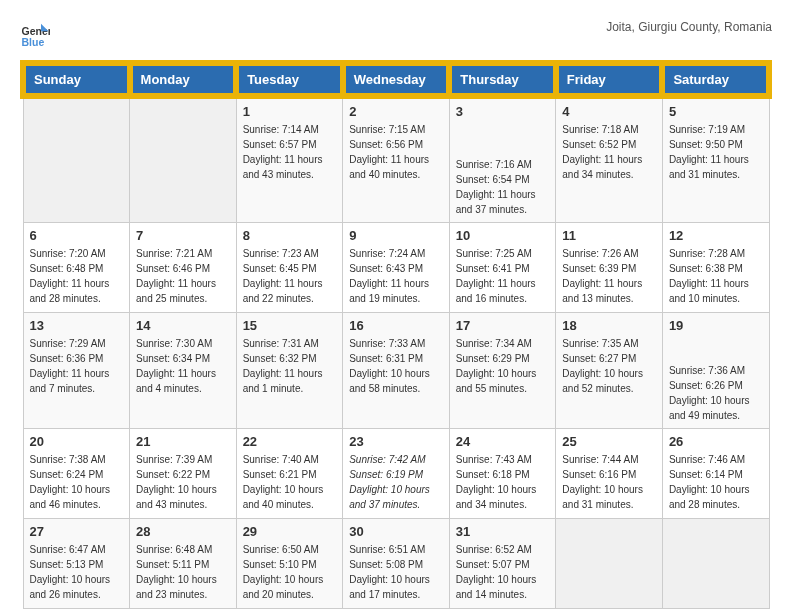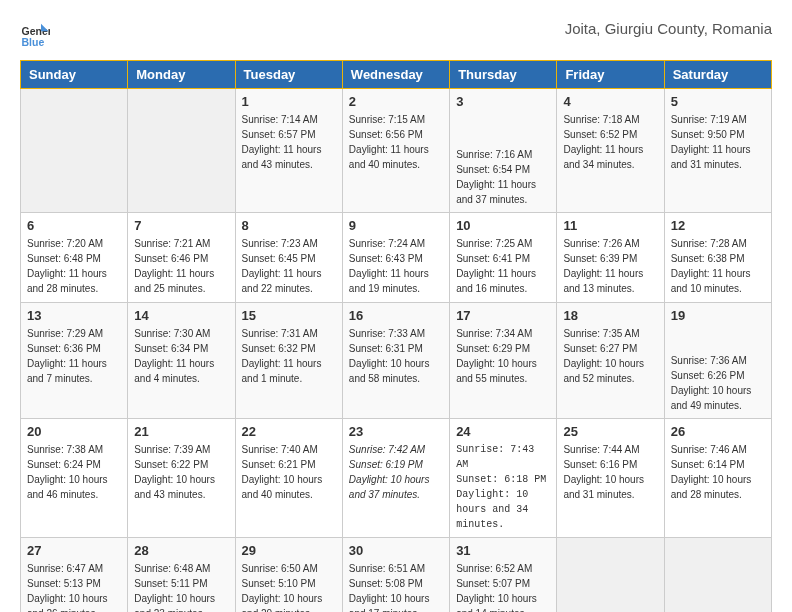--- a/index.html
+++ b/index.html
@@ -27,36 +27,36 @@
     }
     .title-section {
       text-align: right;
     }
     .month-title {
       font-size: 36px;
       font-weight: bold;
       color: #333;
     }
     .subtitle {
-      font-size: 15px;
+      font-size: 12px;
       color: #555;
     }
     table {
       width: 100%;
       border-collapse: collapse;
       table-layout: fixed;
     }
     thead tr th {
       background-color: #2b6cb0;
       color: #fff;
       text-align: left;
       padding: 6px 8px;
       font-size: 13px;
       font-weight: bold;
-      border: 1px solid #eab308;
+      border: 6px solid #eab308;
     }
     tbody tr td {
       border: 1px solid #ccc;
       vertical-align: top;
       padding: 5px 6px;
       font-size: 11px;
       color: #333;
       height: 90px;
       background: #fff;
     }
@@ -248,21 +248,21 @@
 Daylight: 10 hours and 40 minutes.</div>
         </td>
         <td>
           <div class="day-number">23</div>
           <div class="day-info" style="white-space: pre-line; font-style: italic;">Sunrise: 7:42 AM
 Sunset: 6:19 PM
 Daylight: 10 hours and 37 minutes.</div>
         </td>
         <td>
           <div class="day-number">24</div>
-          <div class="day-info" style="white-space: pre-line; font-family: Liberation Mono, monospace;">Sunrise: 7:43 AM
+          <div class="day-info" style="white-space: pre-line;">Sunrise: 7:43 AM
 Sunset: 6:18 PM
 Daylight: 10 hours and 34 minutes.</div>
         </td>
         <td>
           <div class="day-number">25</div>
           <div class="day-info" style="white-space: pre-line;">Sunrise: 7:44 AM
 Sunset: 6:16 PM
 Daylight: 10 hours and 31 minutes.</div>
         </td>
         <td>

